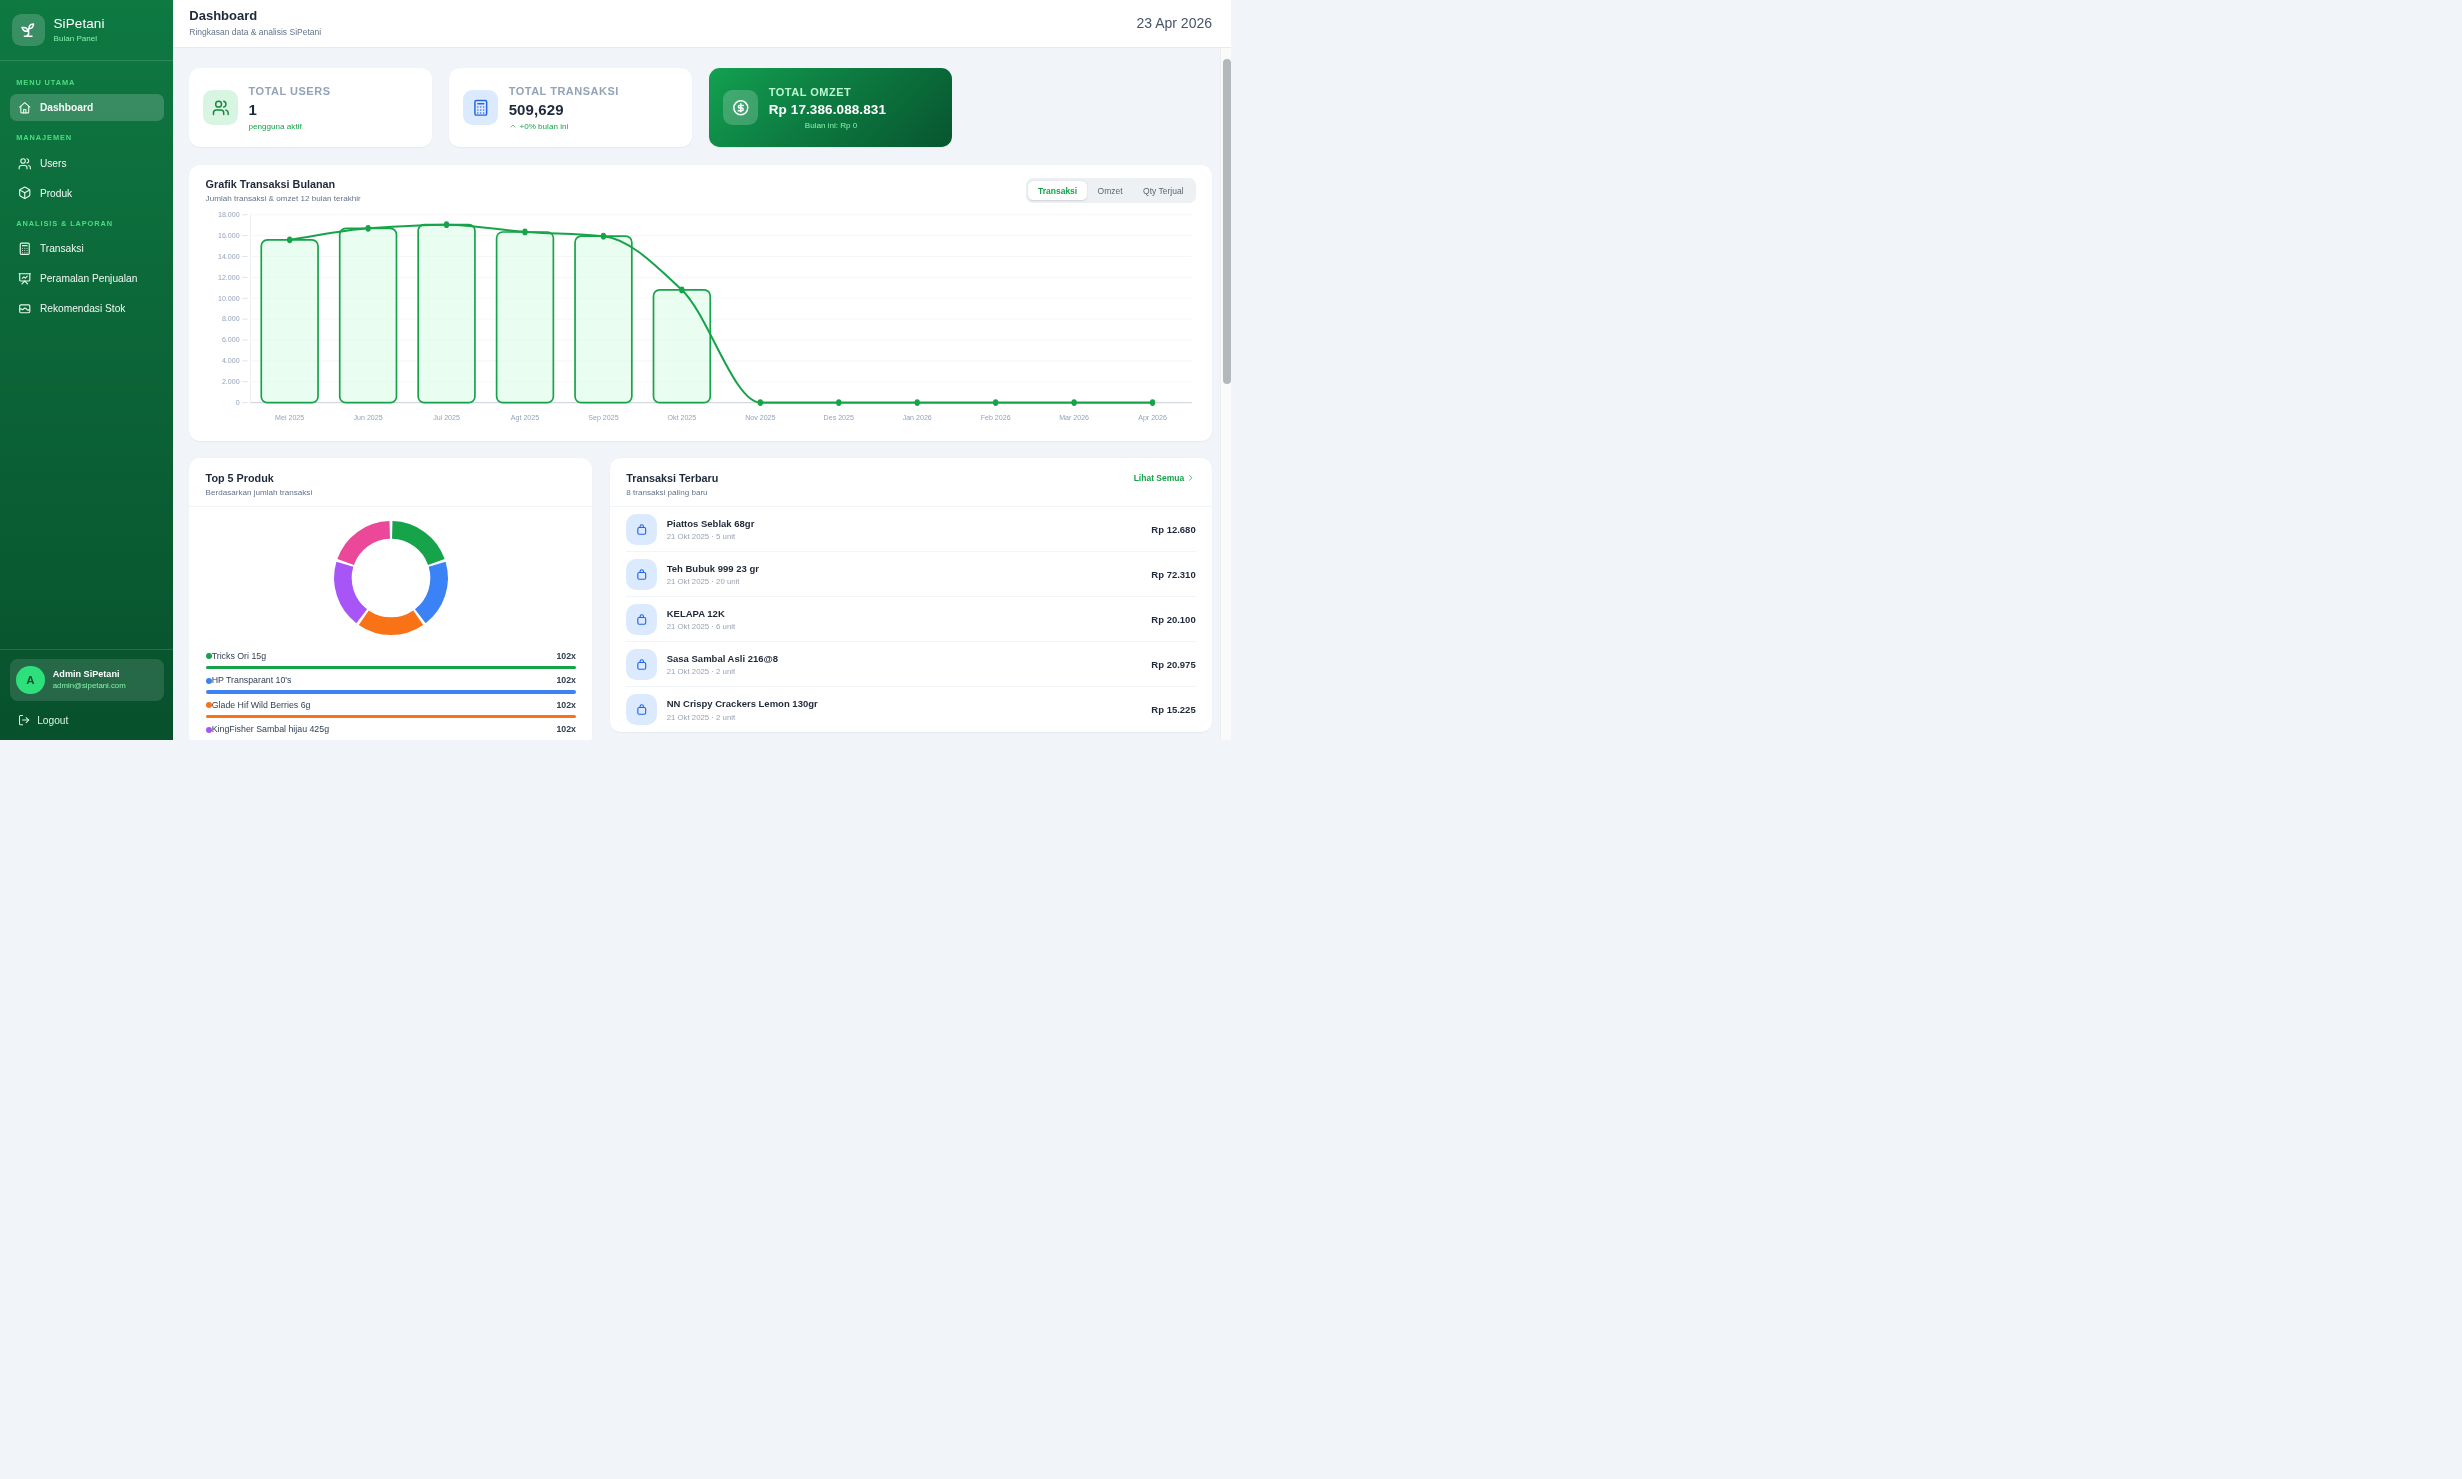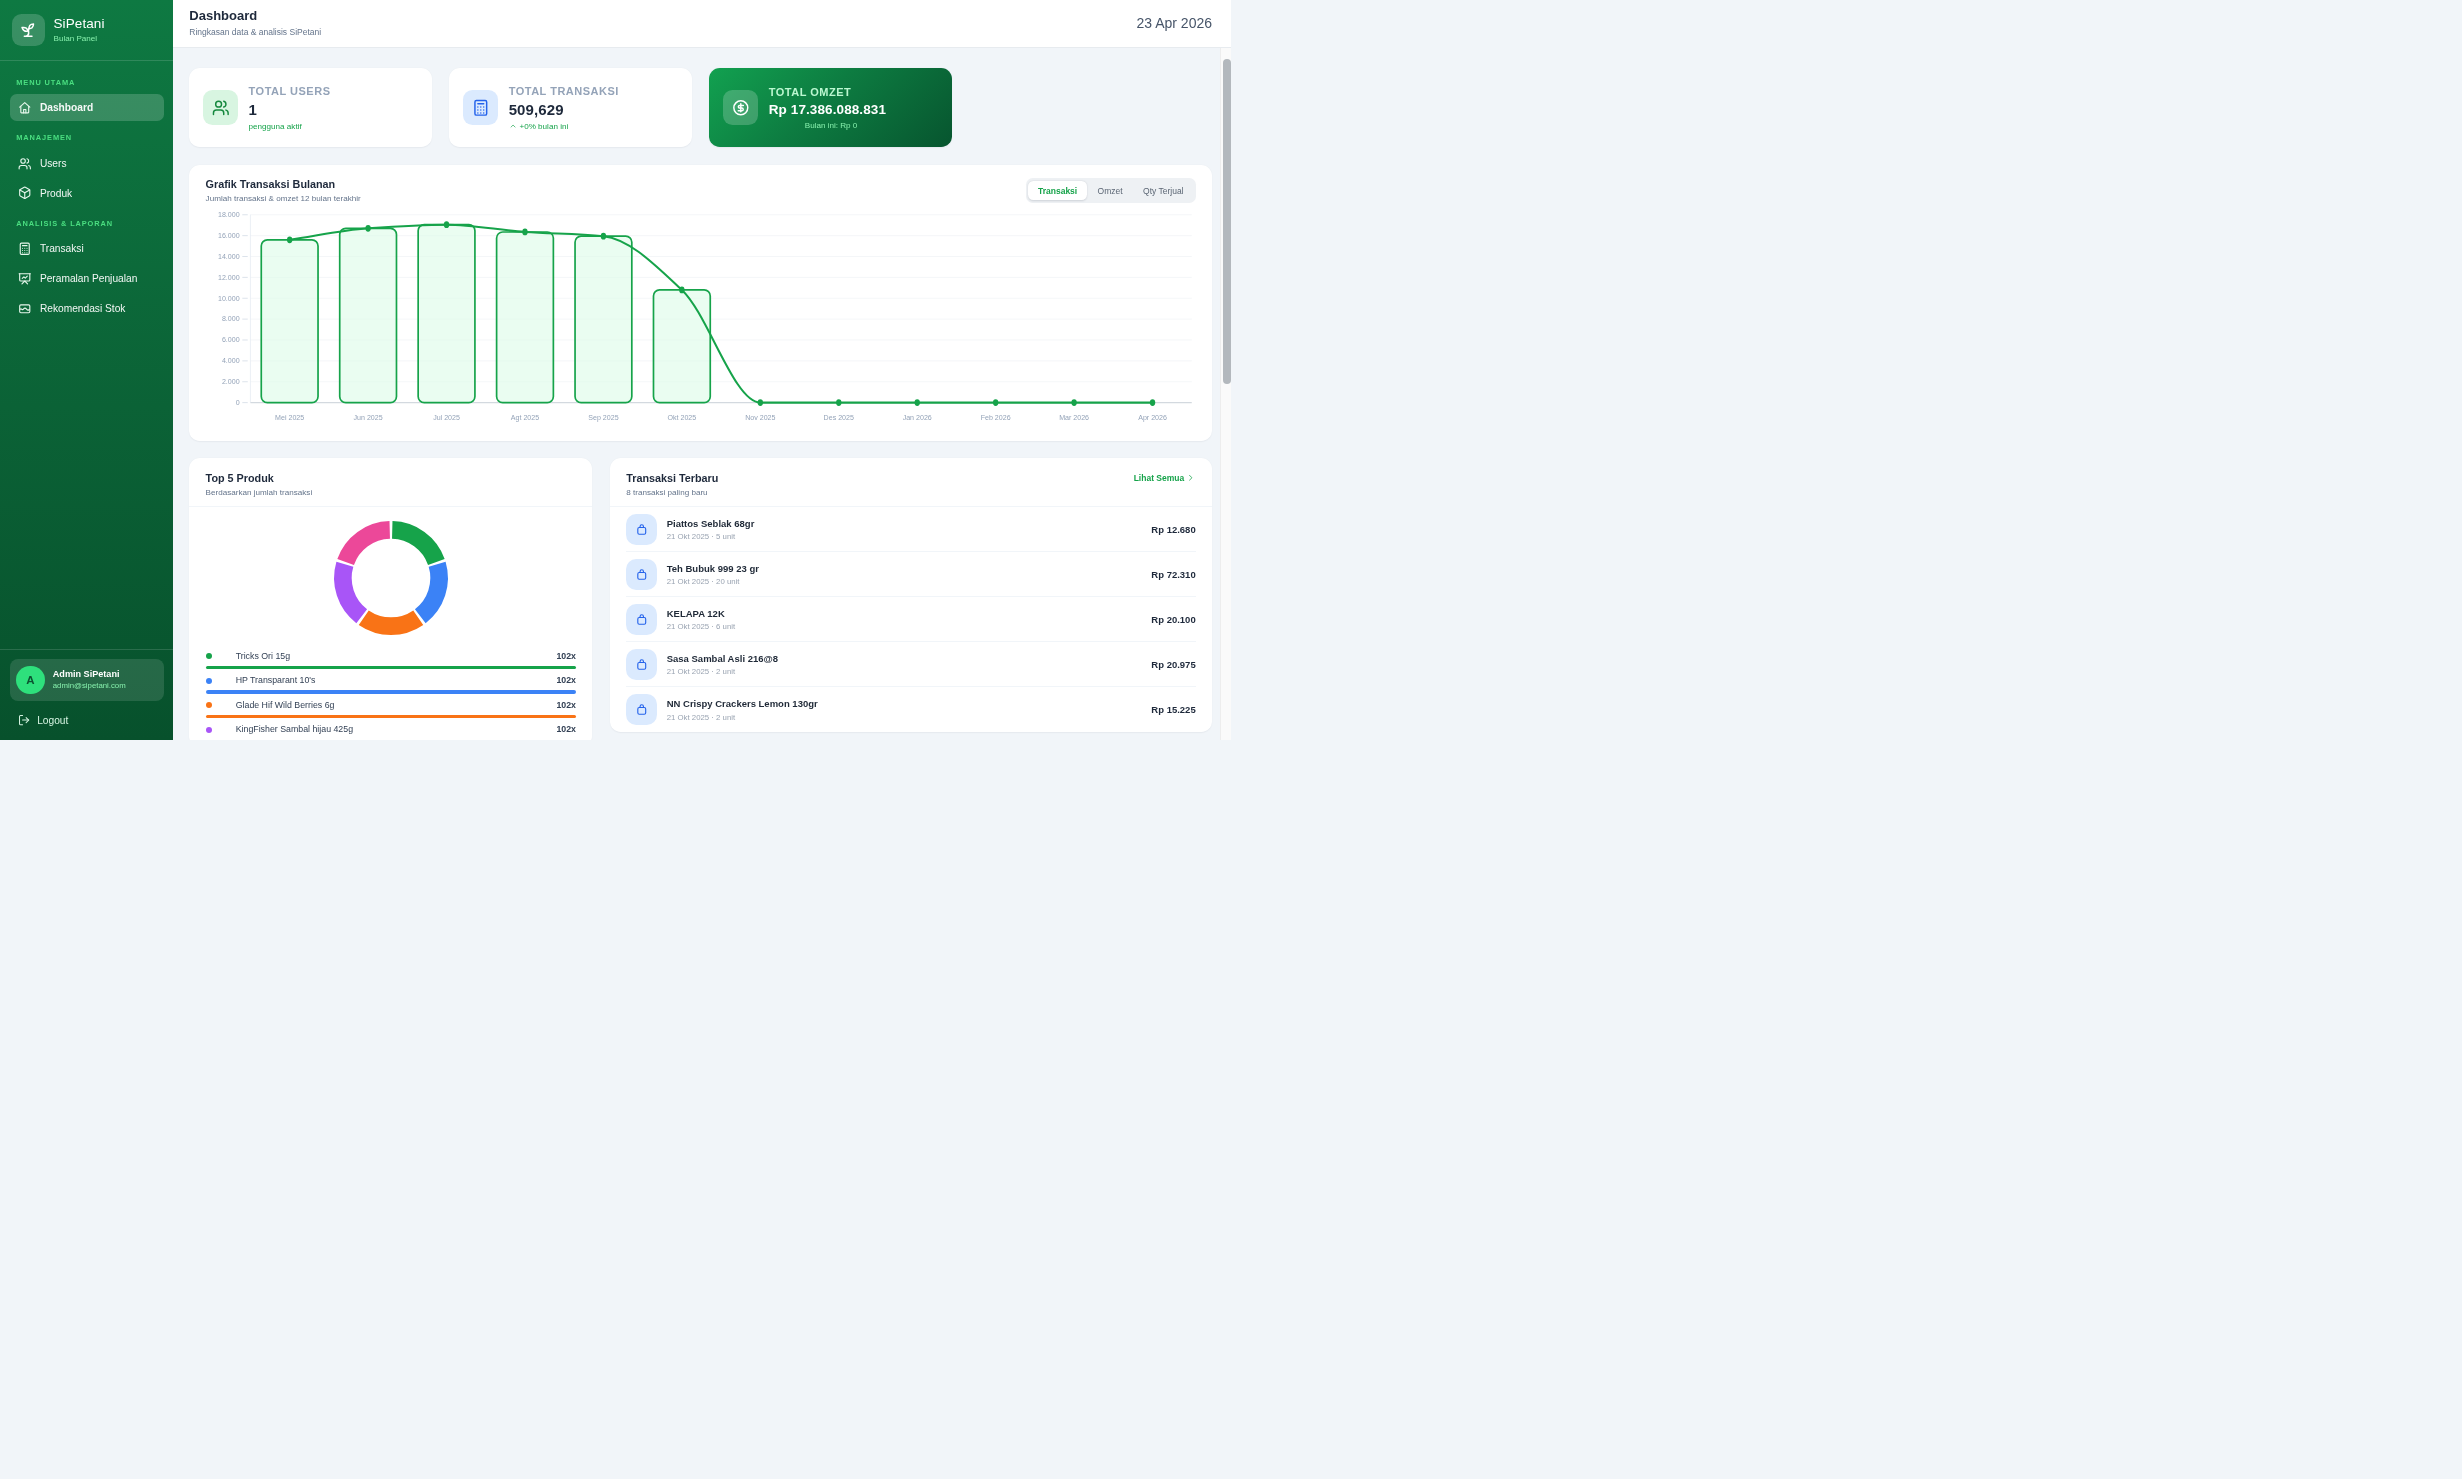--- a/index.html
+++ b/index.html
@@ -66,21 +66,21 @@
   .tab.active { background:#fff; color:#16a34a; font-weight:bold; box-shadow:0 0.7px 2px rgba(16,24,40,.14); }
   #chart { margin-top:4.1px; }
 
   .bottom-row { display:grid; grid-template-columns:403px 1fr; gap:17.6px; margin-top:17.6px; align-items:start; }
   .panel-head { padding:13.5px 16.3px 9.5px; border-bottom:0.7px solid #f1f5f9; display:flex; justify-content:space-between; align-items:flex-start; }
   .link { color:#16a34a; font-size:8.5px; font-weight:bold; display:flex; align-items:center; gap:2px; cursor:pointer; margin-top:1.4px; }
   .link .icn { width:9.5px; height:9.5px; }
 
   .donut-wrap { display:flex; justify-content:center; padding:9.5px 0 12.2px; }
   .tp-list { padding:0 16.3px 12.2px; }
-  .tp-line { display:flex; align-items:center; gap:24px; line-height:10.8px; }
+  .tp-line { display:flex; align-items:center; gap:0; line-height:10.8px; }
   .tp-dot { width:6.1px; height:6.1px; min-width:6.1px; border-radius:50%; }
   .tp-name { font-size:8.8px; color:#334155; flex:1; }
   .tp-count { font-size:8.8px; font-weight:bold; color:#334155; }
   .tp-bar { height:3.4px; border-radius:2px; margin:4.1px 0 6.1px; }
 
   .tx-list { padding:0 16.3px; }
   .tx-row { display:flex; align-items:center; gap:9.5px; height:45px; border-bottom:0.7px solid #f1f5f9; cursor:pointer; }
   .tx-row:last-child { border-bottom:none; }
   .tx-icon { width:31px; height:31px; min-width:31px; border-radius:10.2px; background:#dbeafe; color:#2563eb; display:flex; align-items:center; justify-content:center; }
   .tx-icon .icn { width:13.5px; height:13.5px; }

